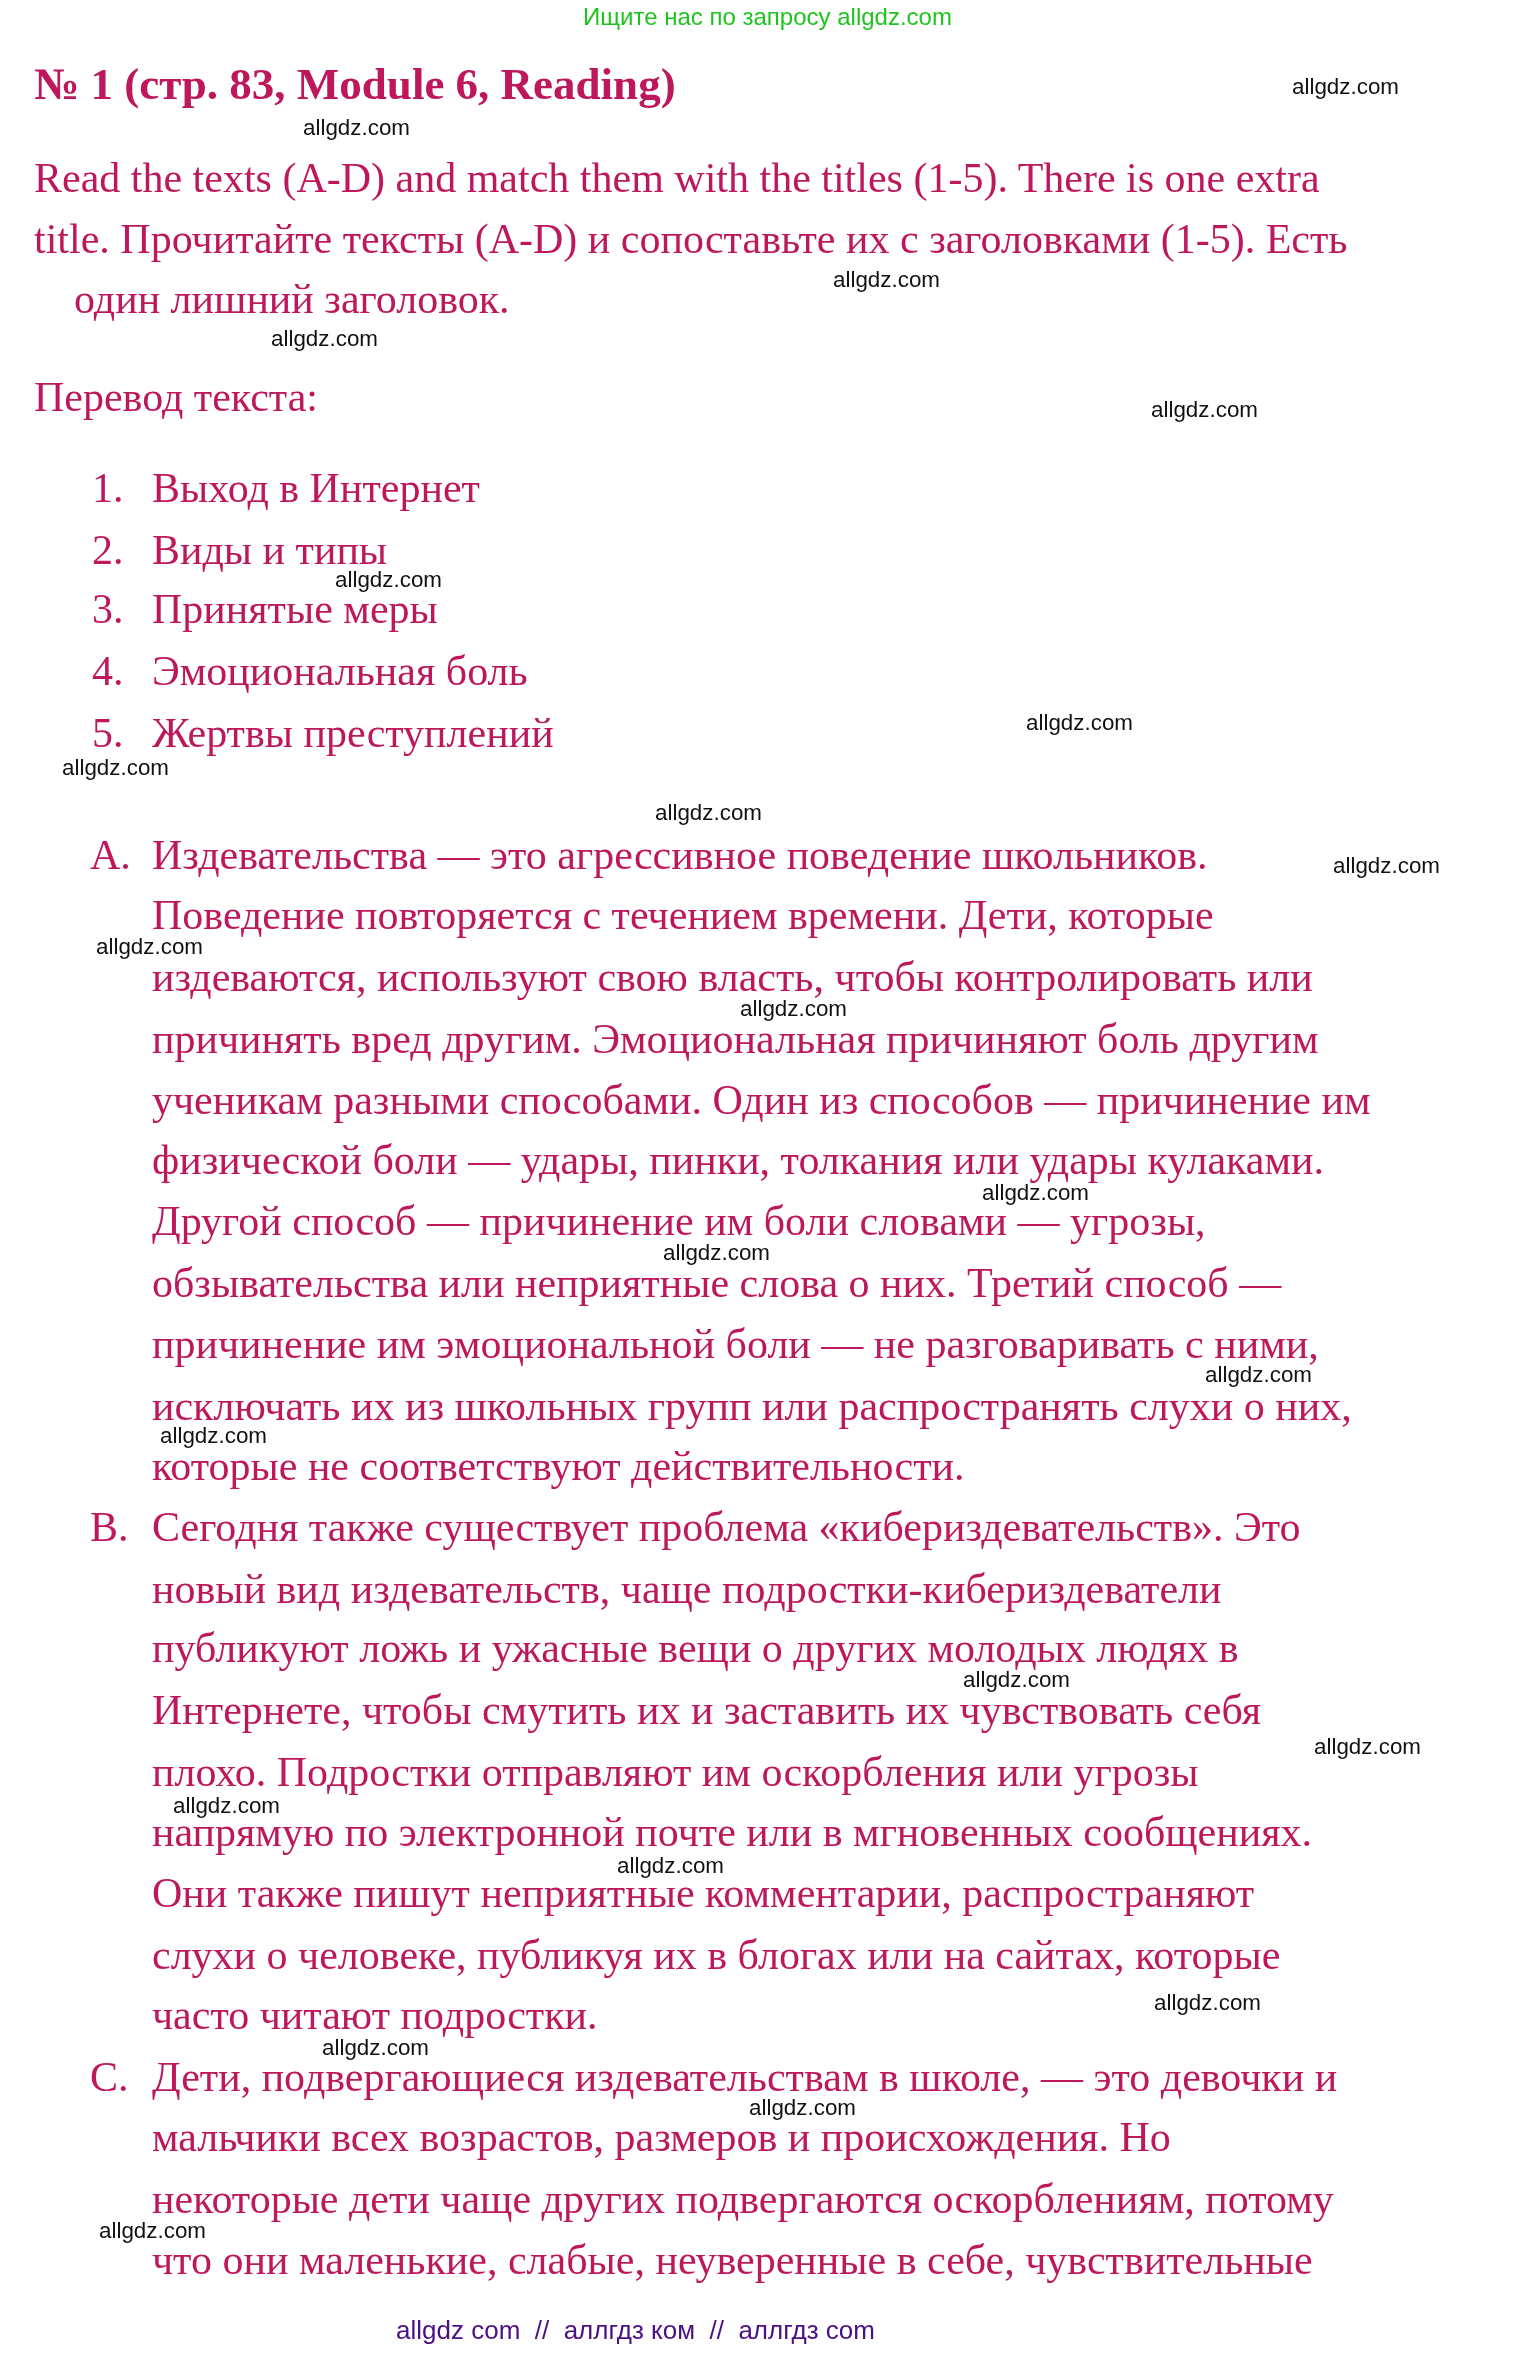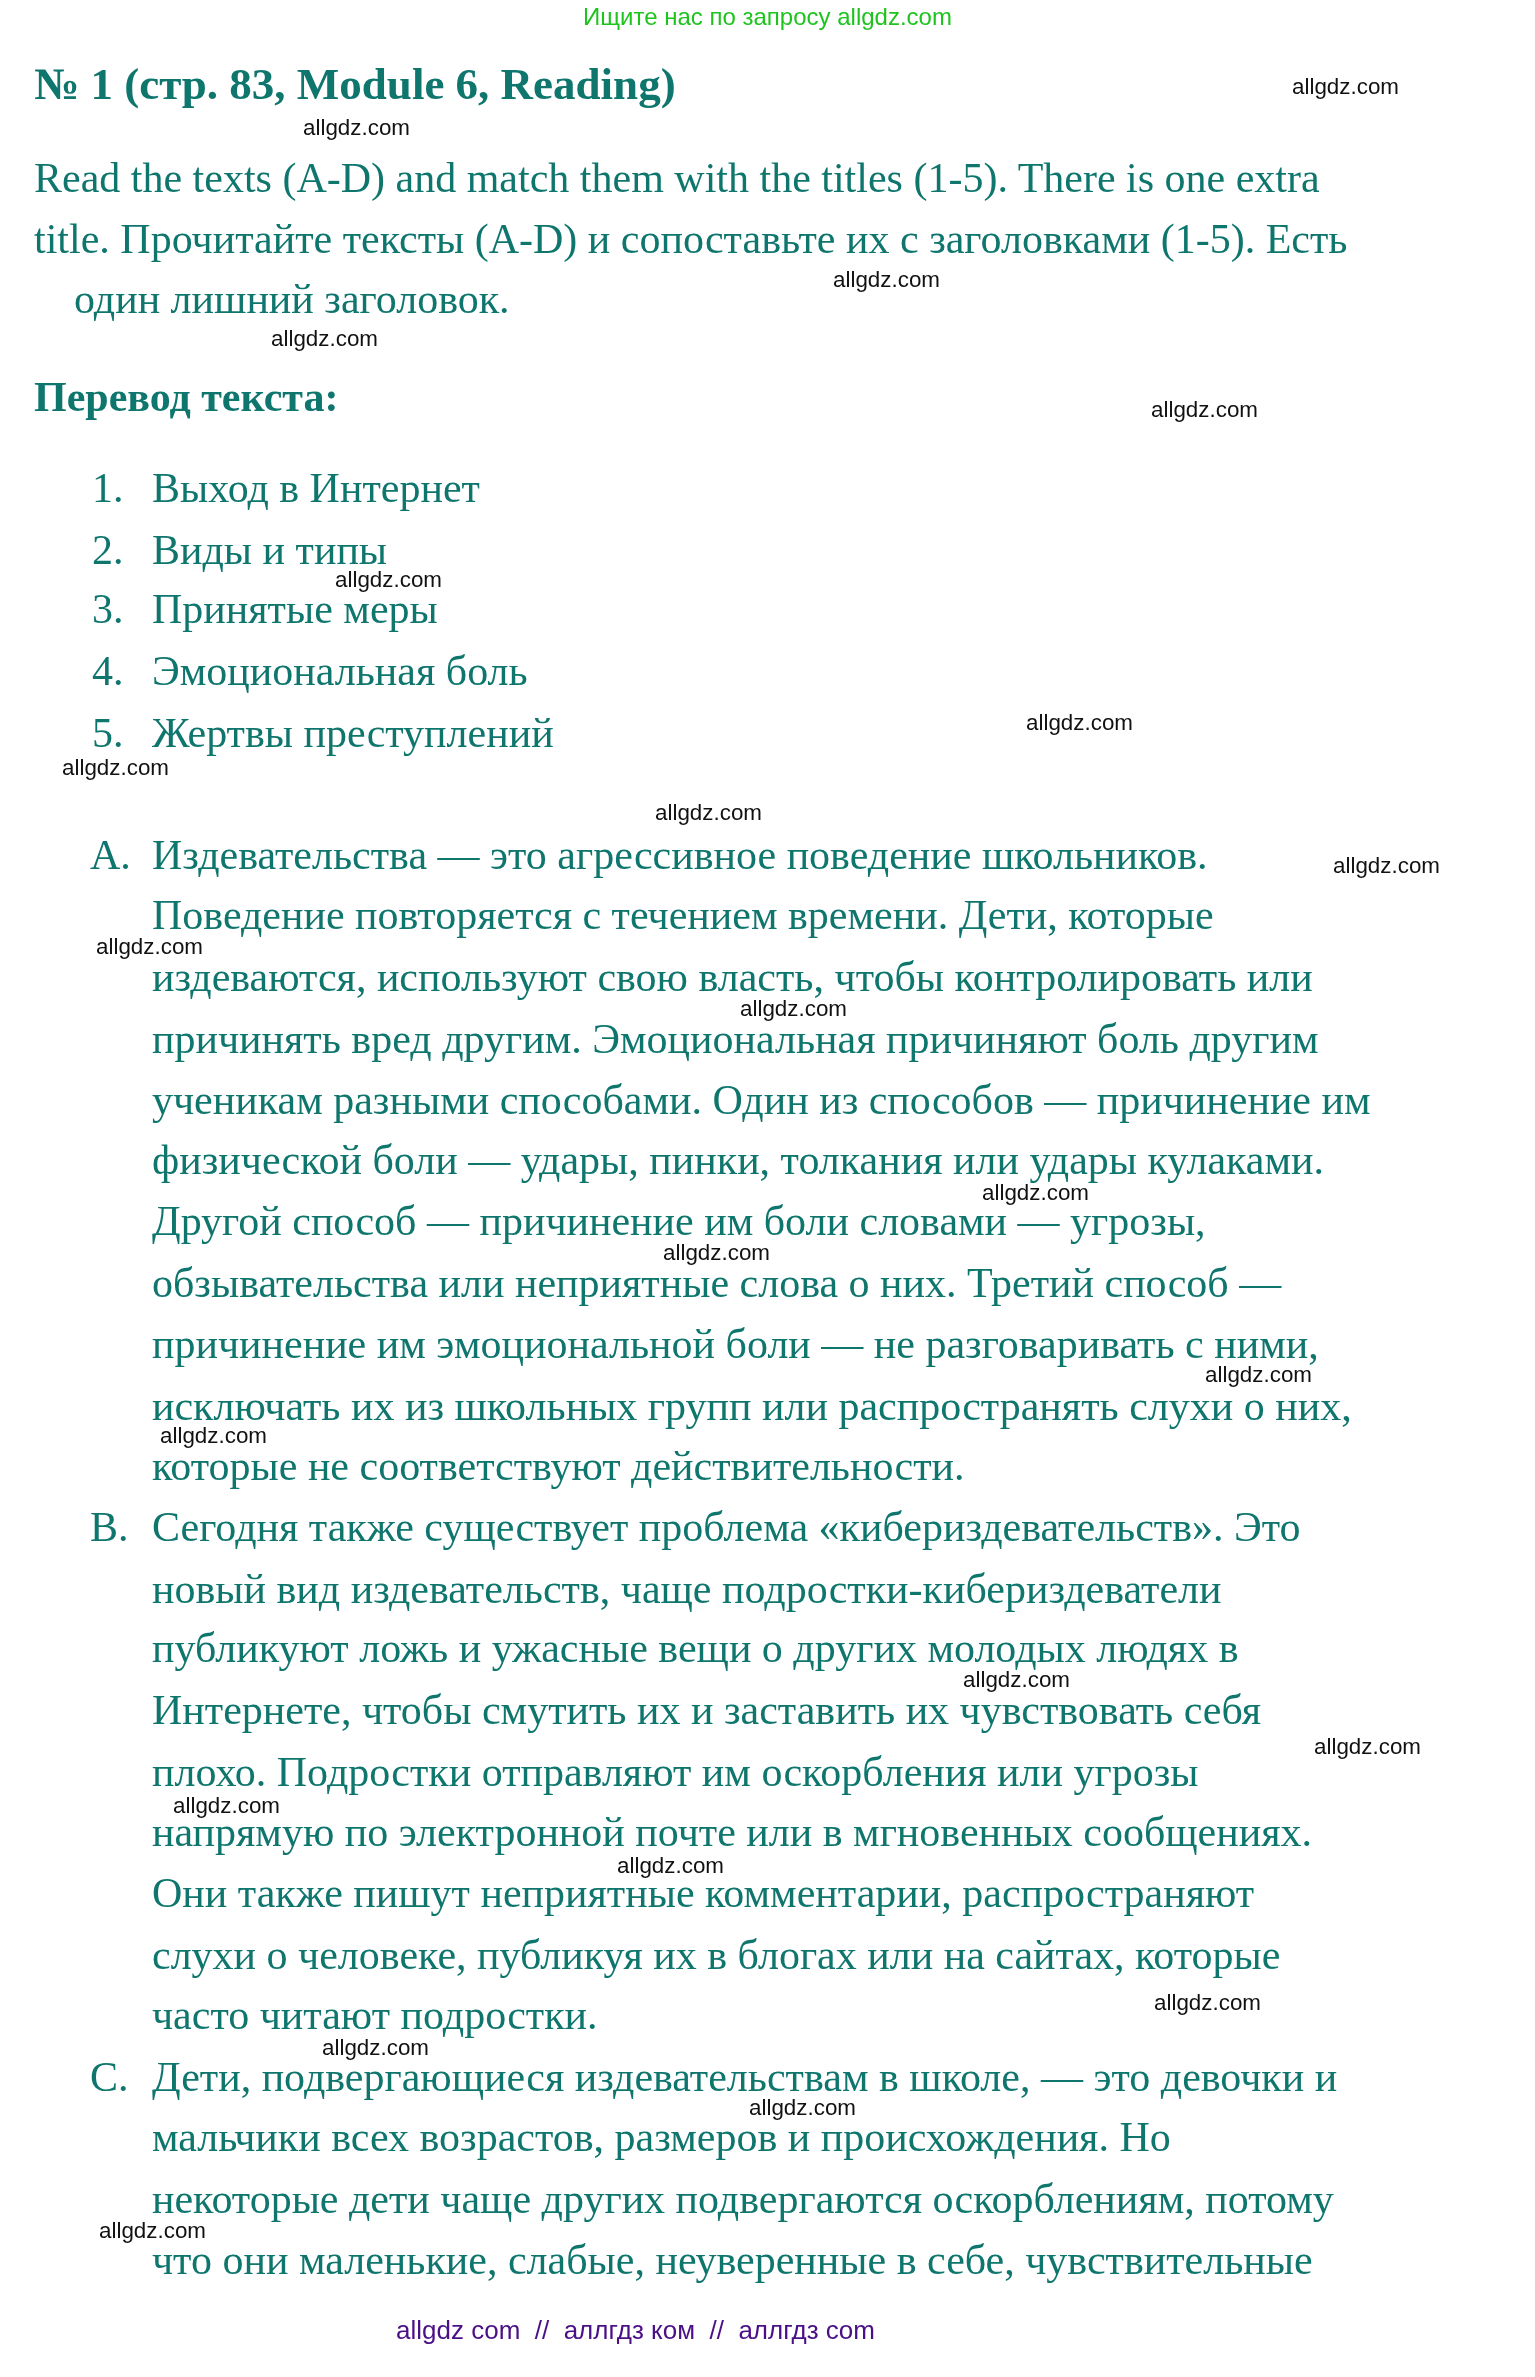--- a/index.html
+++ b/index.html
@@ -1,23 +1,23 @@
 <!DOCTYPE html>
 <html style="font-size:13px"><head>
 <meta charset="utf-8">
 <style>
   html, body { margin: 0; padding: 0; background: #ffffff; }
   body { width: 1535px; height: 2377px; position: relative; overflow: hidden; }
   .abs { position: absolute; white-space: nowrap; }
-  .serif { font-family: "Liberation Serif", "DejaVu Serif", serif; color: #0f766e; }
+  .serif { font-family: "Liberation Serif", "DejaVu Serif", serif; color: #be185d; }
   .sans { font-family: "Liberation Sans", "DejaVu Sans", sans-serif; }
   .header { top: 1.6px; left: 0; width: 1535px; text-align: center; font-size: 24px; line-height: 29px; color: #1ec41e; }
   .title { left: 34px; top: 56px; font-size: 45px; line-height: 56px; font-weight: bold; }
   .body-line { font-size: 42px; line-height: 51px; }
-  .sub { left: 34px; font-size: 42px; line-height: 51px; font-weight: bold; }
+  .sub { left: 34px; font-size: 42px; line-height: 51px; font-weight: normal; }
   .wm { font-size: 22.4px; line-height: 26px; color: #111; }
   .num { left: 92px; }
   .item { left: 152px; }
   .letter { left: 90px; }
   .ptext { left: 152px; }
   .footer { top: 2314px; left: 0; width: 1271px; text-align: center; font-size: 26px; line-height: 32px; color: #4b0f86; }
 </style>
 </head>
 <body>
 

